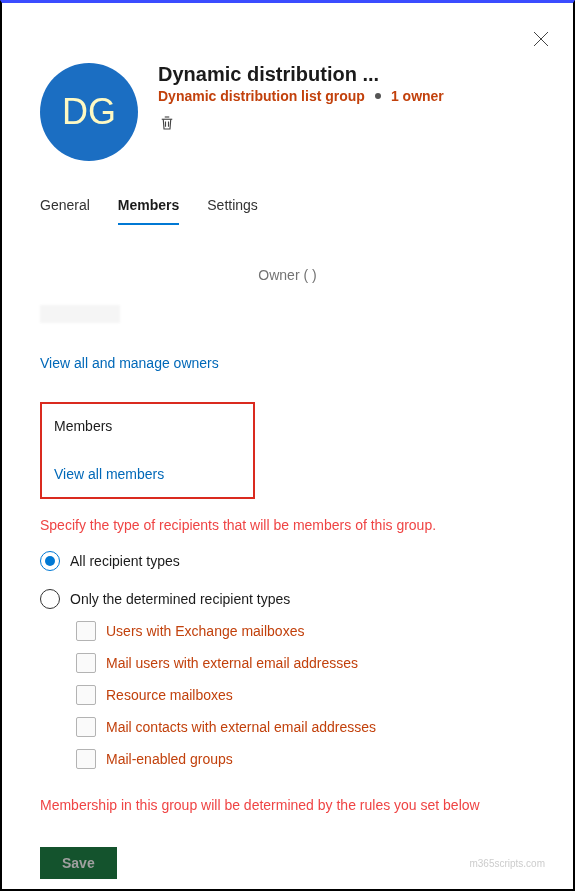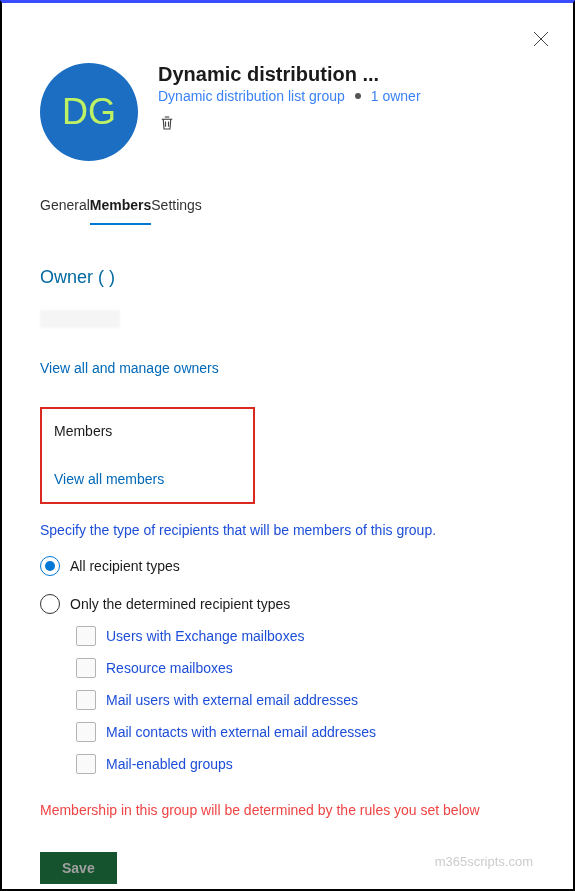--- a/index.html
+++ b/index.html
@@ -37,21 +37,21 @@
     .header {
       display: flex;
       gap: 20px;
       margin-top: 40px;
     }
     .avatar {
       width: 98px;
       height: 98px;
       border-radius: 50%;
       background: #1b6ec2;
-      color: #bef264;
+      color: #fef9c3;
       display: flex;
       align-items: center;
       justify-content: center;
       font-size: 36px;
       font-weight: 500;
       flex-shrink: 0;
     }
     .header-text {
       flex: 1;
       overflow: hidden;
@@ -64,58 +64,60 @@
       overflow: hidden;
     }
     .subtitle-row {
       display: flex;
       align-items: center;
       gap: 10px;
       margin-top: 2px;
     }
     .subtitle {
       font-size: 14px;
-      color: #3b82f6;
-      font-weight: 400;
+      color: #c2410c;
+      font-weight: 700;
     }
     .subtitle-dot {
       width: 6px;
       height: 6px;
       border-radius: 50%;
       background: #555;
     }
     .delete-icon {
       margin-top: 10px;
       color: #444;
       cursor: pointer;
       width: 18px;
       height: 18px;
     }
     .tabs {
       display: flex;
+      gap: 28px;
       margin-top: 30px;
       border-bottom: 0;
     }
     .tab {
       font-size: 14px;
       color: #333;
       padding: 6px 0 10px 0;
       cursor: pointer;
     }
     .tab.active {
       font-weight: 600;
       color: #1b1b1b;
       border-bottom: 2px solid #0078d4;
     }
     .section-owner {
       margin-top: 42px;
     }
     .owner-label {
-      font-size: 18px;
-      color: #0369a1;
+      font-size: 14px;
+      color: #737373;
+      text-align: center;
     }
     .owner-placeholder {
       width: 80px;
       height: 18px;
       background: #f5f5f5;
       margin-top: 22px;
       filter: blur(1px);
     }
     .link {
       color: #0068b8;
@@ -131,21 +133,21 @@
       width: 215px;
     }
     .highlight-box .hb-title {
       font-size: 14px;
       color: #1b1b1b;
     }
     .highlight-box .link {
     }
     .desc {
       font-size: 14px;
-      color: #1d4ed8;
+      color: #ef4444;
       margin-top: 18px;
     }
     .radio-row {
       display: flex;
       align-items: center;
       gap: 10px;
       margin-top: 18px;
     }
     .radio {
       width: 20px;
@@ -185,42 +187,42 @@
     .check {
       width: 20px;
       height: 20px;
       border: 1px solid #b3b3b3;
       border-radius: 2px;
       background: #fafafa;
       flex-shrink: 0;
     }
     .check-label {
       font-size: 14px;
-      color: #1d4ed8;
+      color: #c2410c;
     }
     .rules-text {
       font-size: 14px;
       color: #ef4444;
       margin-top: 28px;
     }
     .save-btn {
       margin-top: 34px;
       padding: 8px 22px;
       background: #14532d;
       color: #a0a0a0;
       border: none;
       font-size: 14px;
       font-weight: 600;
       cursor: default;
     }
     .watermark {
       position: absolute;
       bottom: 20px;
-      right: 40px;
-      font-size: 13px;
+      right: 28px;
+      font-size: 10px;
       color: #ccc;
     }
   </style>
 </head>
 <body>
 
 <div class="panel">
   <div class="close-btn">
     <svg viewBox="0 0 16 16" stroke="currentColor" stroke-width="1" fill="none">
       <line x1="1" y1="1" x2="15" y2="15"></line>
@@ -277,25 +279,25 @@
     <span class="radio-label">Only the determined recipient types</span>
   </div>
 
   <div class="check-list">
     <div class="check-row">
       <div class="check"></div>
       <span class="check-label">Users with Exchange mailboxes</span>
     </div>
     <div class="check-row">
       <div class="check"></div>
+      <span class="check-label">Mail users with external email addresses</span>
+    </div>
+    <div class="check-row">
+      <div class="check"></div>
       <span class="check-label">Resource mailboxes</span>
-    </div>
-    <div class="check-row">
-      <div class="check"></div>
-      <span class="check-label">Mail users with external email addresses</span>
     </div>
     <div class="check-row">
       <div class="check"></div>
       <span class="check-label">Mail contacts with external email addresses</span>
     </div>
     <div class="check-row">
       <div class="check"></div>
       <span class="check-label">Mail-enabled groups</span>
     </div>
   </div>

